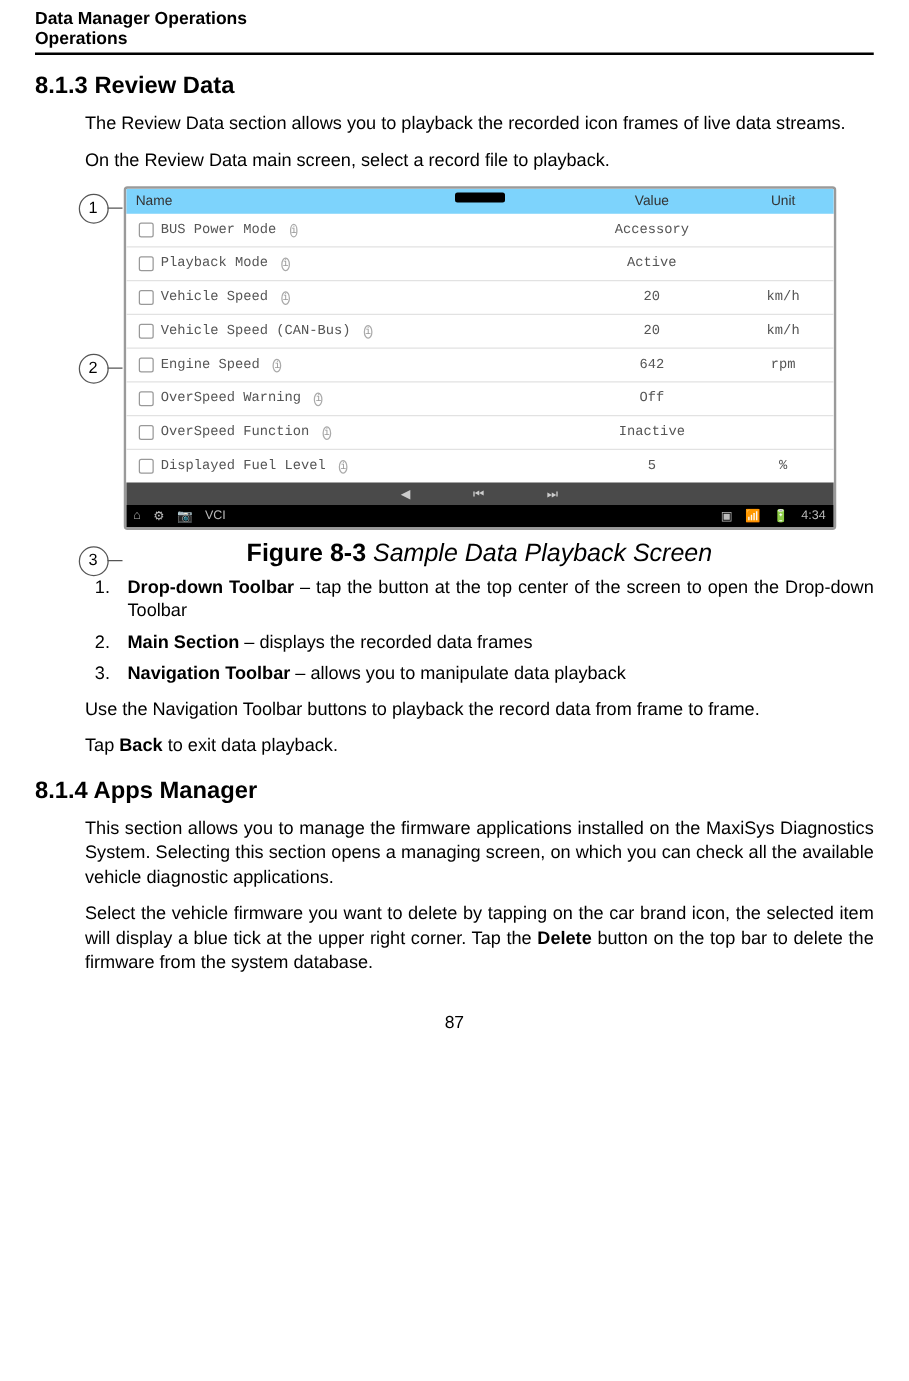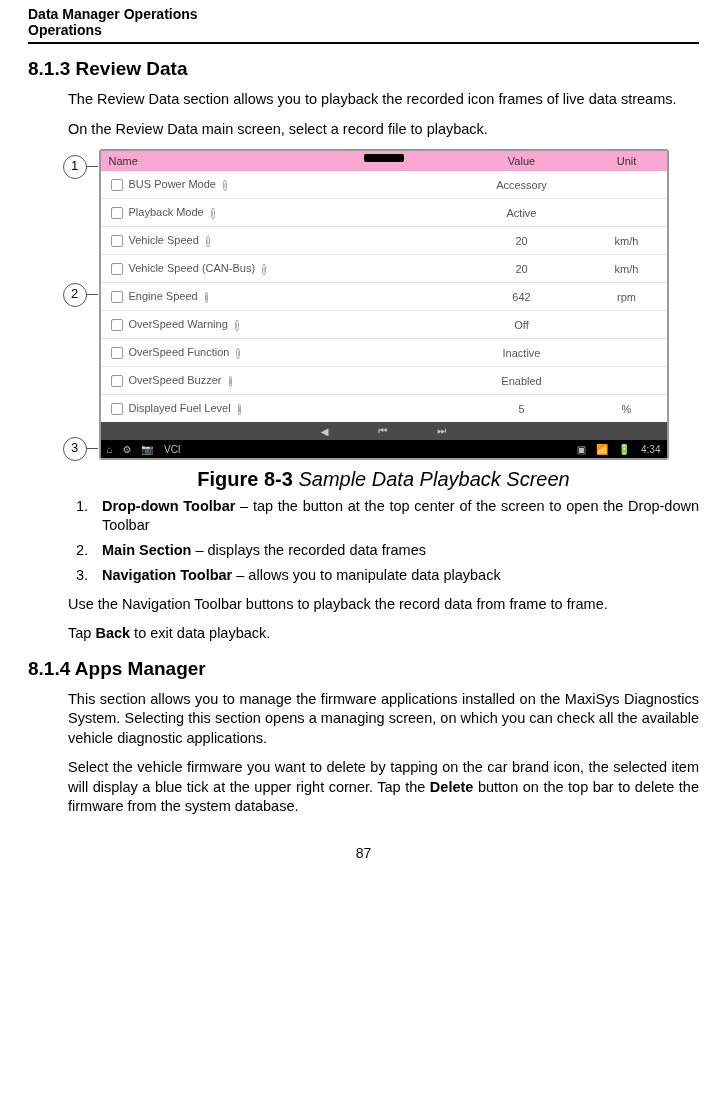--- a/index.html
+++ b/index.html
@@ -67,21 +67,21 @@
     background: #555;
   }
   .screen {
     border: 2px solid #9a9a9a;
     border-radius: 3px;
     background: #f8f8f8;
     overflow: hidden;
   }
   .tbl-head {
     display: flex;
-    background: #f9a8d4;
+    background: #7dd3fc;
     font-size: 11px;
     color: #333;
     position: relative;
   }
   .tbl-head .col, .row-inner .col {
     padding: 4px 8px;
     box-sizing: border-box;
   }
   .c-name { flex: 1 1 auto; text-align: left; }
   .c-value { width: 130px; text-align: center; }
@@ -91,20 +91,21 @@
     top: 3px;
     left: 50%;
     transform: translateX(-50%);
     width: 40px;
     height: 8px;
     background: #000;
     border-radius: 2px;
   }
   .databody {
     background: #fff;
+    font-family: Liberation Mono, monospace;
   }
   .data-row {
     display: flex;
     align-items: center;
     border-bottom: 1px solid #e2e2e2;
     font-size: 11px;
     color: #555;
   }
   .data-row:last-child { border-bottom: none; }
   .data-row .cb {
@@ -234,26 +235,20 @@
           <div class="data-row">
             <span class="cb"></span>
             <span class="name"><span>OverSpeed Warning</span> <span class="info">i</span></span>
             <span class="value">Off</span>
             <span class="unit"></span>
           </div>
           <div class="data-row">
             <span class="cb"></span>
             <span class="name"><span>OverSpeed Function</span> <span class="info">i</span></span>
             <span class="value">Inactive</span>
-            <span class="unit"></span>
-          </div>
-          <div class="data-row">
-            <span class="cb"></span>
-            <span class="name"><span>OverSpeed Buzzer</span> <span class="info">i</span></span>
-            <span class="value">Enabled</span>
             <span class="unit"></span>
           </div>
           <div class="data-row">
             <span class="cb"></span>
             <span class="name"><span>Displayed Fuel Level</span> <span class="info">i</span></span>
             <span class="value">5</span>
             <span class="unit">%</span>
           </div>
         </div>
         <div class="navbar">

